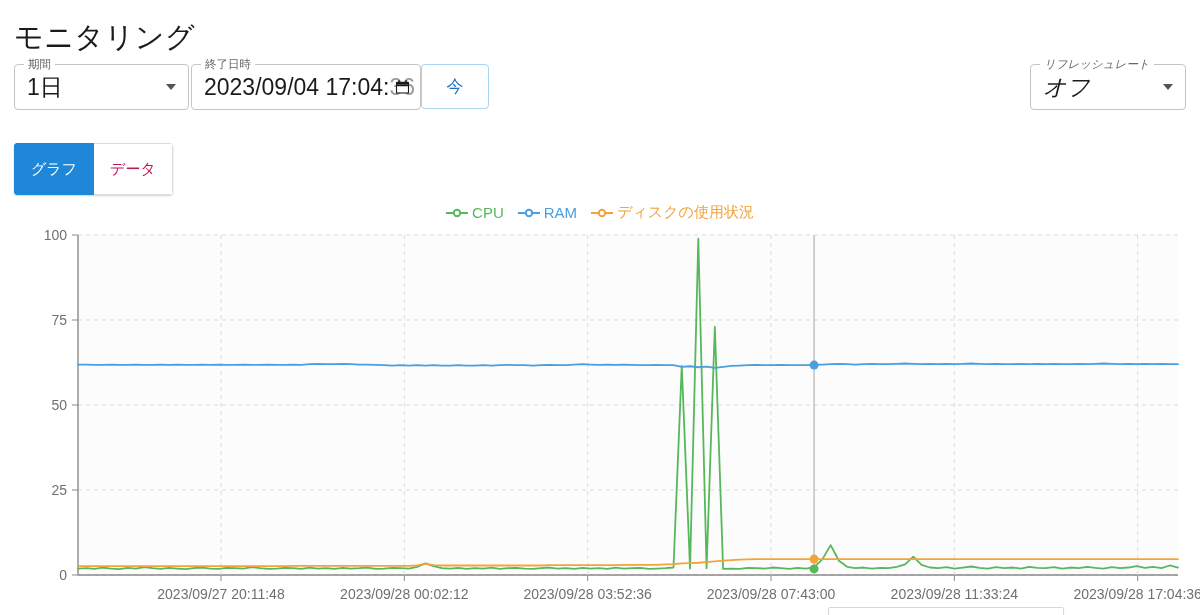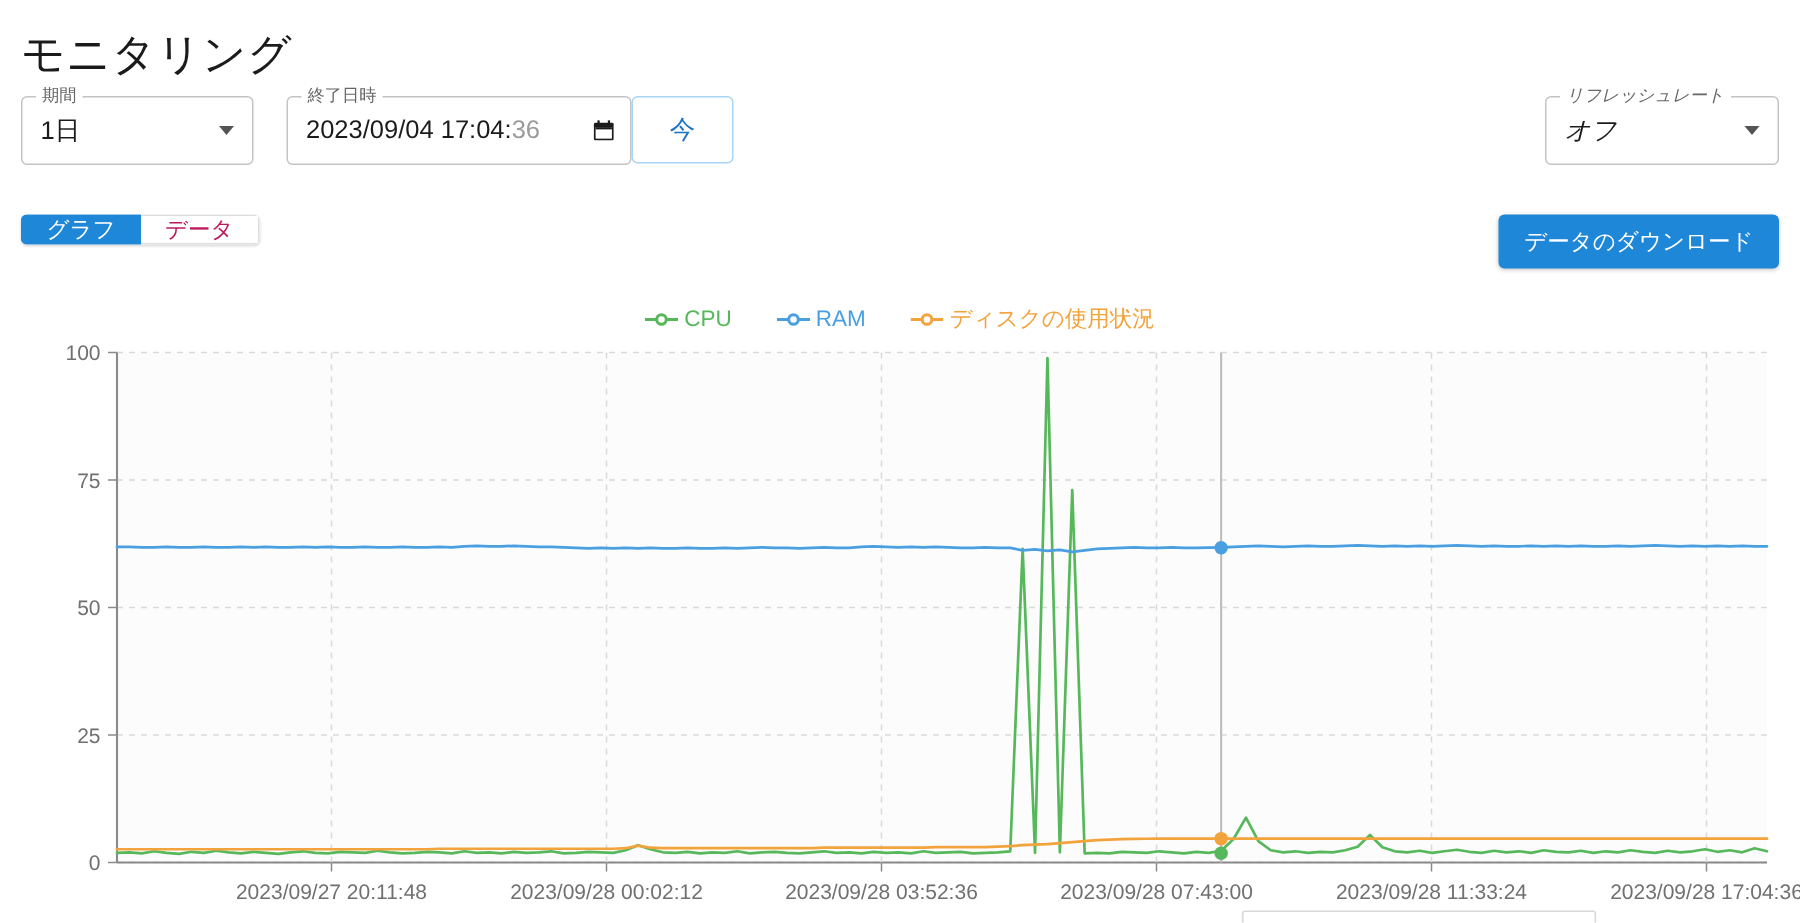--- a/index.html
+++ b/index.html
@@ -28,25 +28,25 @@
     background: #fff;
   }
   .field .legend-label {
     position: absolute; top: -8px; left: 9px;
     background: #fff; padding: 0 4px;
     font-size: 11.5px; color: #666; line-height: 14px;
     white-space: nowrap;
   }
   .field .value {
     position: absolute; left: 12px; top: 50%; transform: translateY(-50%);
-    font-size: 17px; color: #1b1b1b; white-space: nowrap;
+    font-size: 23px; color: #1b1b1b; white-space: nowrap;
   }
   .field .value .dim { color: #9b9b9b; }
 
-  #period-field { left: 14px; top: 6px; width: 155px; }
+  #period-field { left: 14px; top: 6px; width: 175px; }
   #enddate-field { left: 191px; top: 6px; width: 230px; }
 
   .caret {
     position: absolute; right: 12px; top: 50%; transform: translateY(-50%);
     width: 0; height: 0;
     border-left: 5.5px solid transparent;
     border-right: 5.5px solid transparent;
     border-top: 6px solid #545454;
   }
   .cal-icon {
@@ -63,39 +63,39 @@
 
   #refresh-field { left: 1030px; top: 6px; width: 156px; font-style: italic; }
 
   
   .toggle {
     position: absolute; left: 14px; top: 143px;
     display: flex; border-radius: 4px; overflow: hidden;
     box-shadow: 0 1px 2px rgba(0,0,0,.18);
   }
   .toggle .tab {
-    height: 20px; padding: 0 16px;
+    height: 52px; padding: 0 16px;
     display: flex; align-items: center; justify-content: center;
     font-size: 15px; cursor: pointer; border: 1px solid #dcdcdc;
   }
   .toggle .tab.active { background: #1f87d8; color: #fff; border-color: #1f87d8; }
   .toggle .tab.inactive { background: #fff; color: #be185d; border-left: none; }
 
   #download-button {
     position: absolute; right: 14px; top: 143px; height: 36px;
     padding: 0 17px; background: #1f87d8; color: #fff;
     font-size: 15px; border: none; border-radius: 4px; cursor: pointer;
     display: flex; align-items: center; justify-content: center;
     box-shadow: 0 1px 3px rgba(0,0,0,.22);
   }
 
   
   .legend {
     position: absolute; top: 203px; left: 0; width: 1200px;
-    display: flex; justify-content: center; align-items: center; gap: 30px;
+    display: flex; justify-content: center; align-items: center; gap: 14px;
   }
   .legend-item { display: flex; align-items: center; gap: 4px; font-size: 15px; }
   .legend-item svg { display: block; }
 
   
   .chart-wrap { position: absolute; left: 0; top: 225px; width: 1200px; height: 390px; }
   .chart-svg { display: block; }
 
   .tick-label { font-size: 14px; fill: #707070; font-family: "Liberation Sans", sans-serif; }
   .ytick-label { font-size: 14px; fill: #707070; font-family: "Liberation Sans", sans-serif; }
@@ -144,21 +144,20 @@
       <span class="value">オフ</span>
       <span class="caret"></span>
     </div>
   </div>
 
   <div class="toggle">
     <div class="tab active">グラフ</div>
     <div class="tab inactive">データ</div>
   </div>
 
-  <button id="download-button">データのダウンロード</button>
 
   <div class="legend">
     <div class="legend-item">
       <span>
         <svg width="22" height="12" viewBox="0 0 22 12">
             <line x1="0" y1="6" x2="22" y2="6" stroke="#57b85b" stroke-width="2"></line>
             <circle cx="11" cy="6" r="3.2" fill="#ffffff" stroke="#57b85b" stroke-width="2"></circle>
           </svg>
       </span>
       <span style="color:#57b85b">CPU</span>

